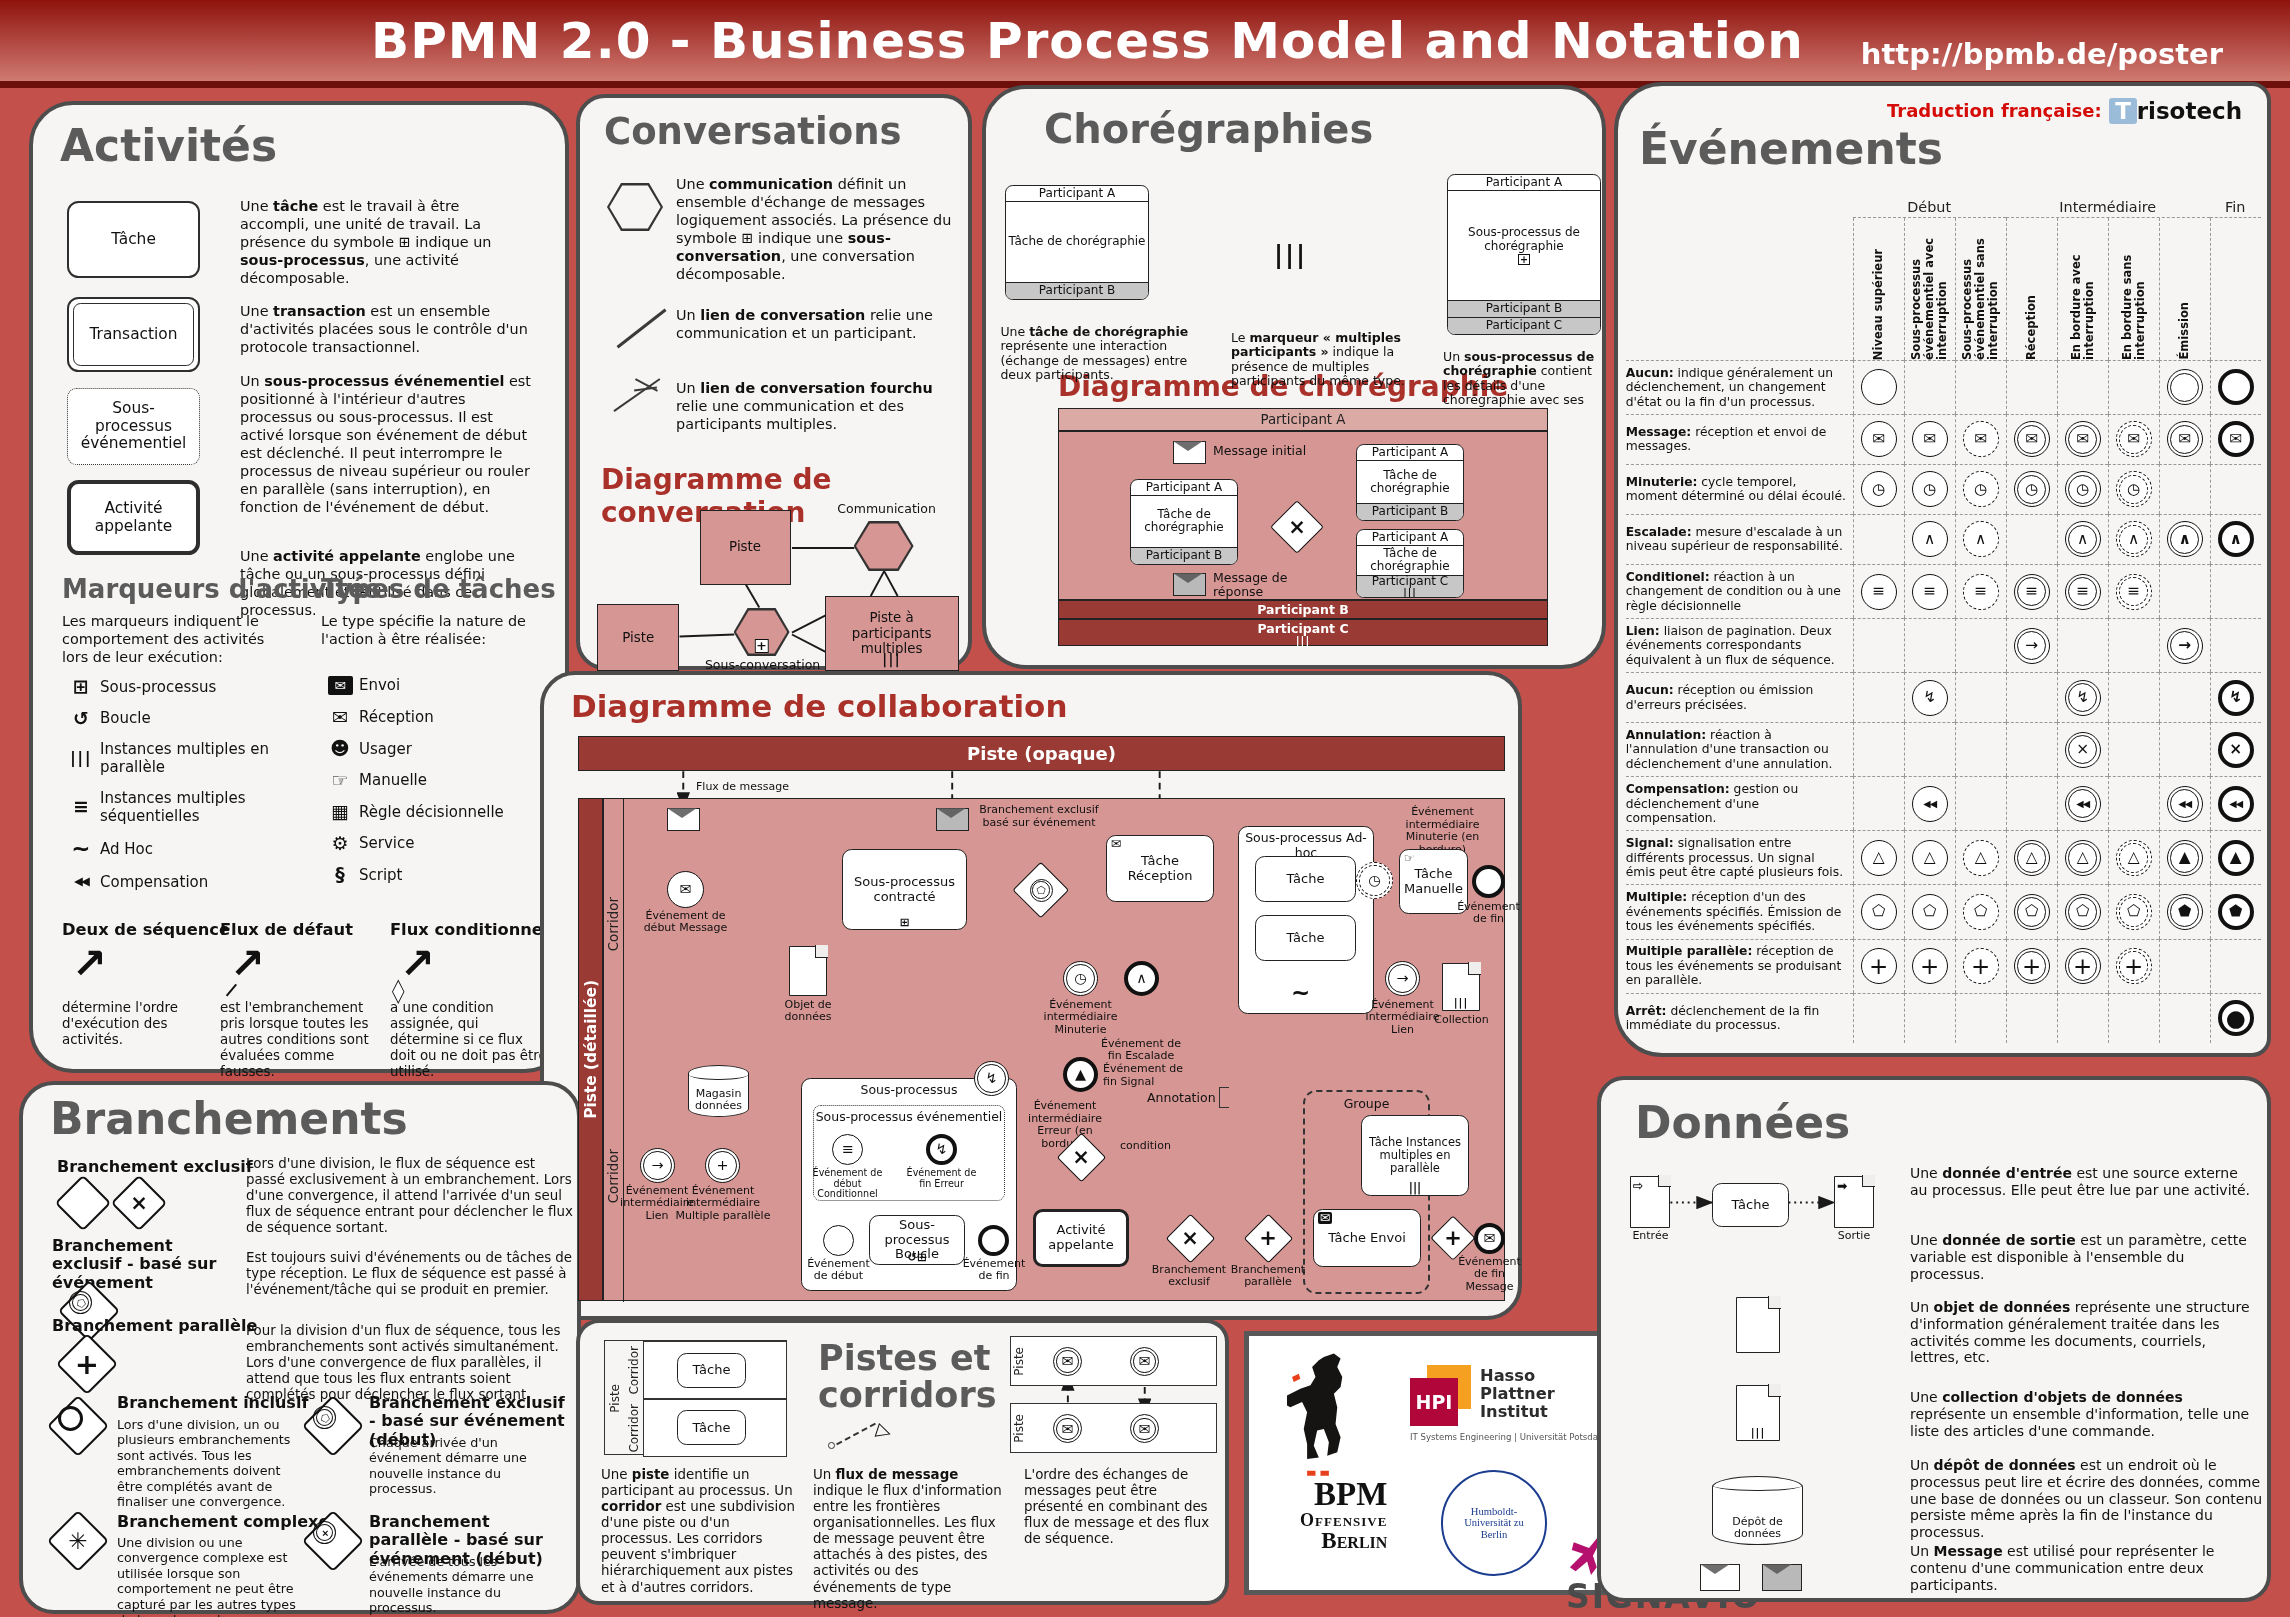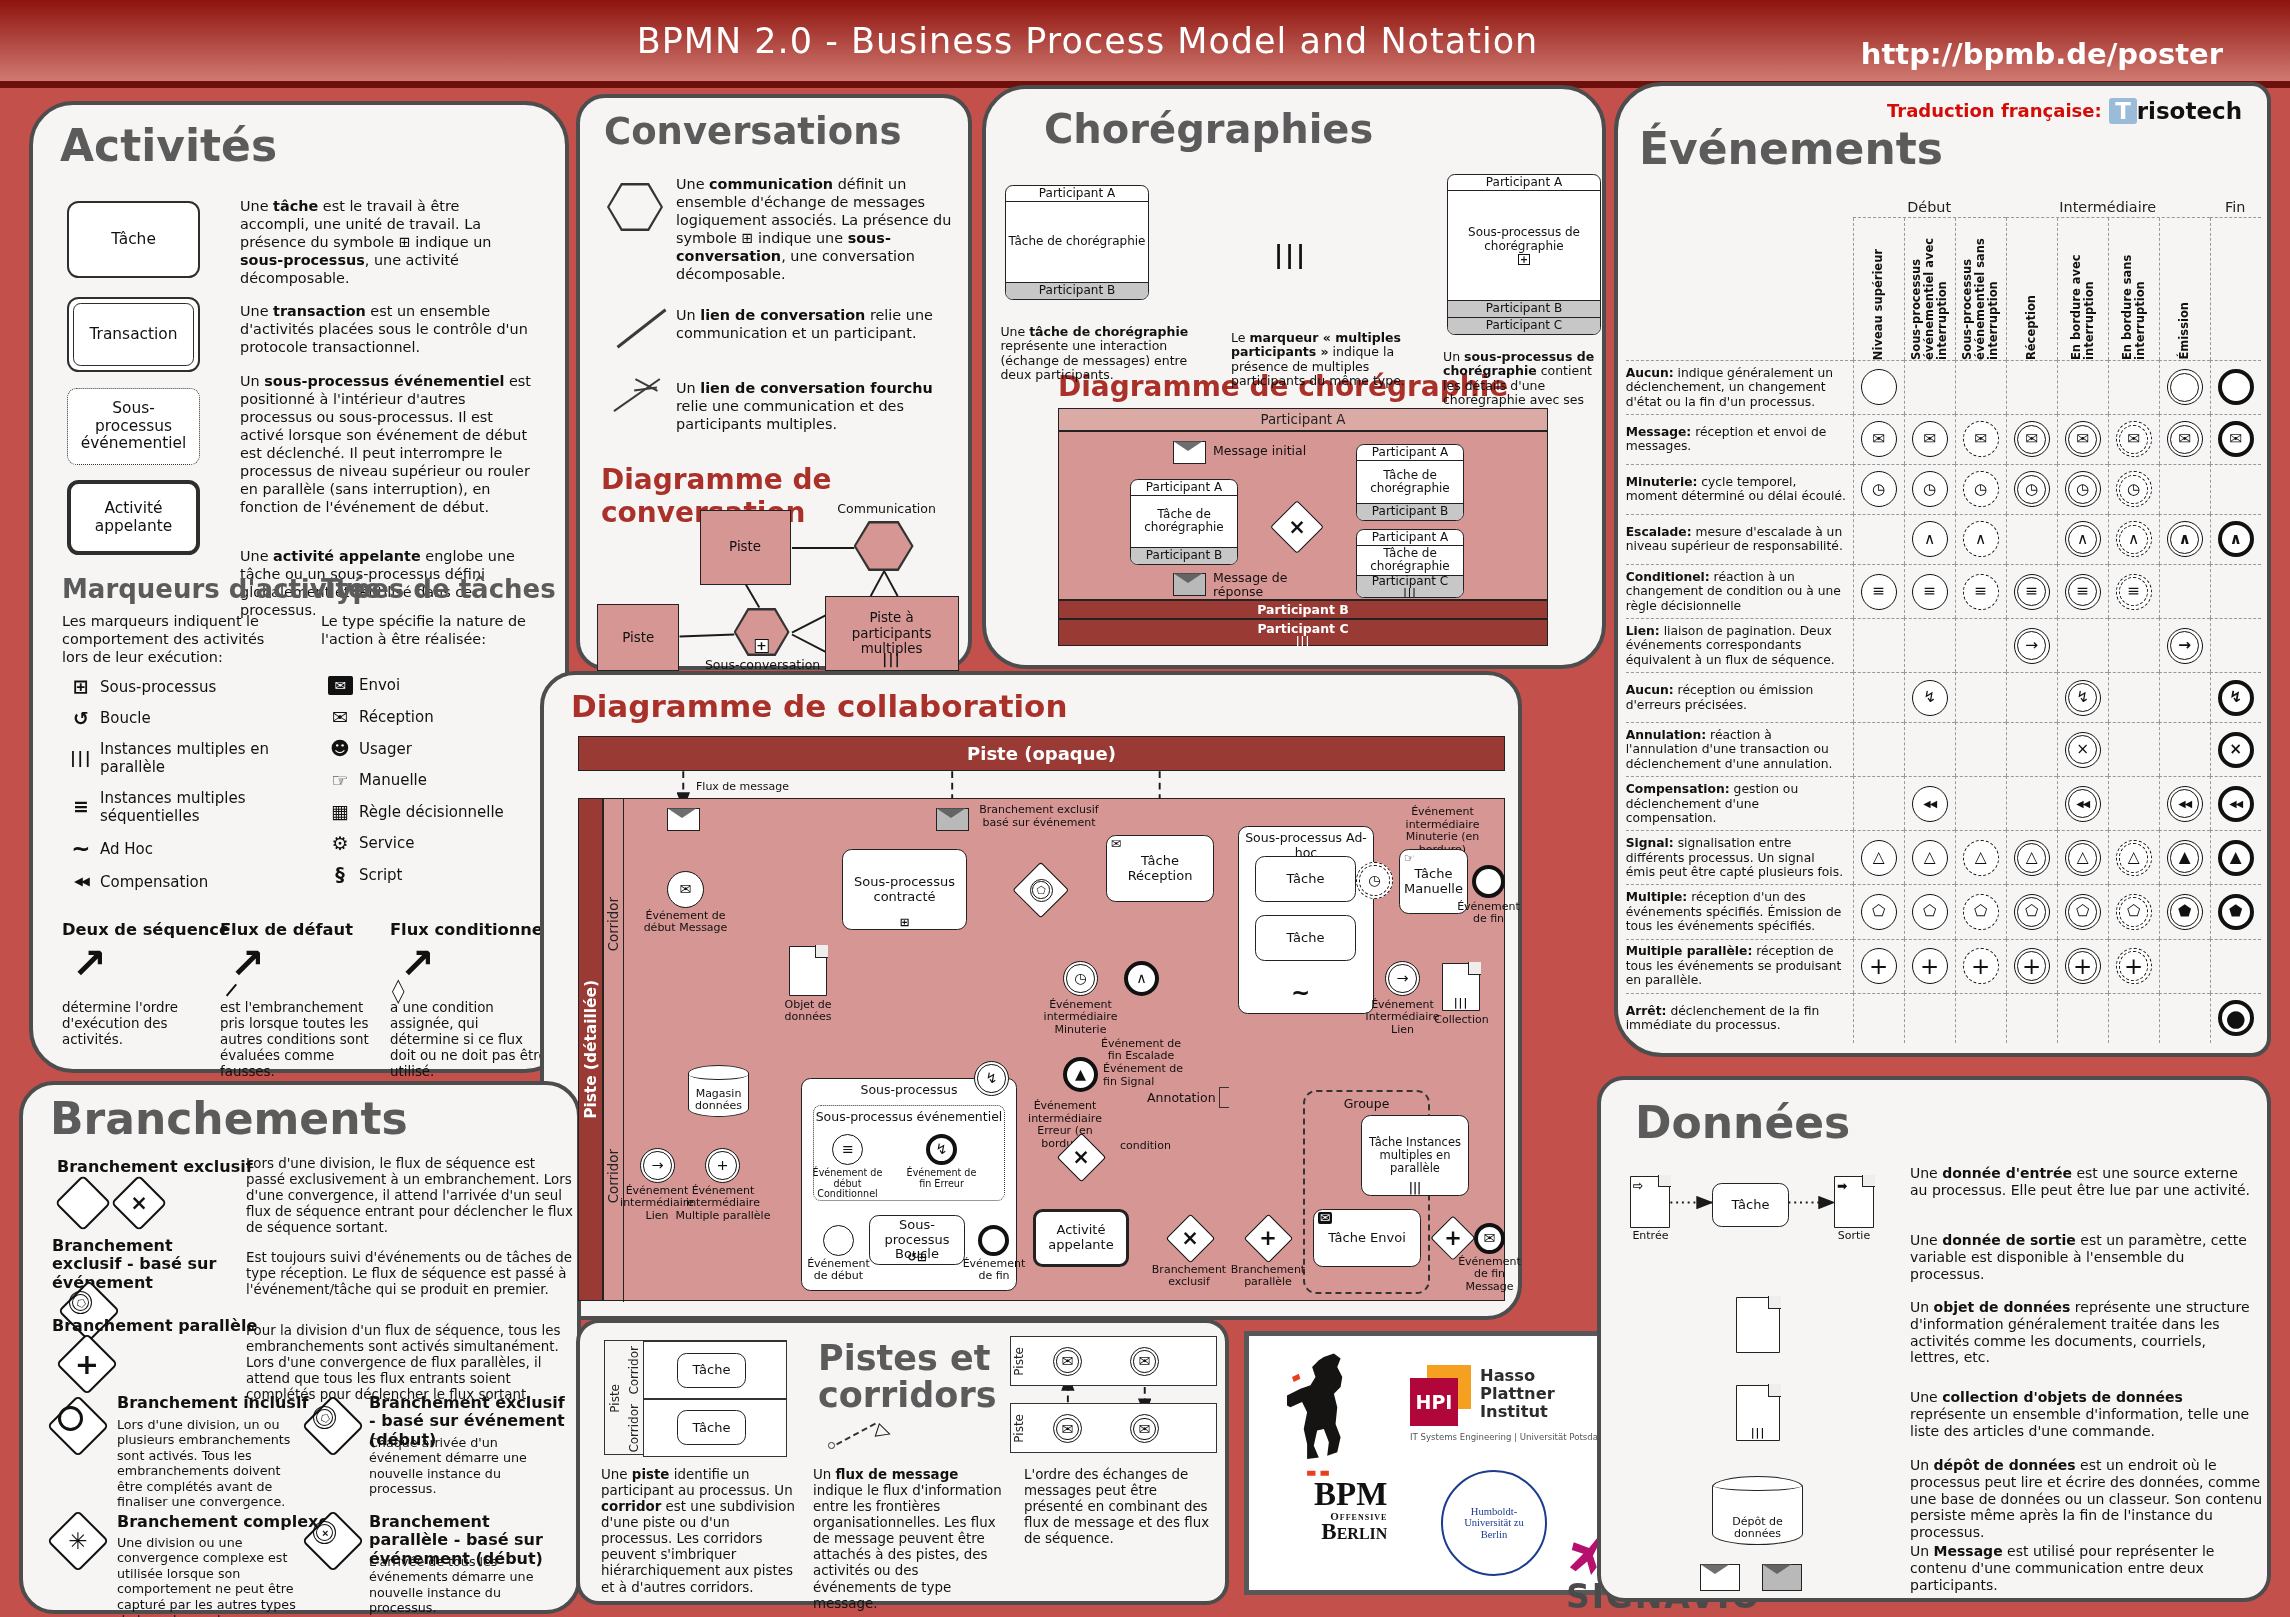--- a/index.html
+++ b/index.html
@@ -1,21 +1,21 @@
 <!DOCTYPE html>
 <html><head>
 <meta charset="utf-8">
 <style>
   *{box-sizing:border-box;margin:0;padding:0}
   html,body{width:2290px;height:1618px}
   body{font-family:"DejaVu Sans",sans-serif;color:#111;background:#c4504c}
   .poster{position:relative;width:2290px;height:1618px;overflow:hidden;background:#c4504c}
   
   .header{position:absolute;left:0;top:0;width:2290px;height:88px;background:linear-gradient(180deg,#8e130d,#d07a72);border-bottom:7.7px solid #6d0f0b;display:flex;align-items:center;justify-content:center}
-  .header h1{color:#fff;font-size:35px;font-weight:normal;letter-spacing:1px;margin-right:115px}
+  .header h1{color:#fff;font-size:50px;font-weight:bold;letter-spacing:1px;margin-right:115px}
   .header .url{position:absolute;right:67px;top:37px;color:#fff;font-size:29px;font-weight:bold}
   
   .panel{position:absolute;background:#f7f5f3;border:4.8px solid #4d4d4d;border-radius:44px}
   .stitle{color:#5b5b5b;font-weight:bold;font-size:44px}
   .rtitle{color:#a93129;font-weight:bold;font-size:28px}
   .desc{font-size:14.4px;line-height:1.25;color:#101010}
   .small-desc{font-size:13px;line-height:1.2}
   .abs{position:absolute}
   
   .shpbox{position:absolute;width:133px;border:2.4px solid #2e2e2e;border-radius:11.5px;background:#fff;display:flex;align-items:center;justify-content:center;text-align:center;font-size:15.4px;padding:5.8px;line-height:1.15}
@@ -1162,21 +1162,21 @@
     <div class="small-desc abs" style="left:444px;top:144px;width:187px;font-size:13.4px">L'ordre des échanges de messages peut être présenté en combinant des flux de message et des flux de séquence.</div>
   </div>
 
   <div class="logo-card" style="left:1244px;top:1331px;width:526px;height:264px">
     <svg width="67" height="125" viewBox="0 0 40 74" style="position:absolute;left:38px;top:17.3px">
       <path fill="#161412" d="M22,2 l6,-2 4,3 -2,5 3,6 -1,6 -4,4 2,8 -1,10 3,8 -2,9 -6,2 1,-8 -3,-8 -4,1 -2,9 3,7 -7,1 0,-9 -2,-9 2,-10 -3,-6 -7,3 -4,-2 2,-5 8,-4 6,-2 3,-5 -2,-6 4,-4z"></path>
       <path fill="#e8401c" d="M3,14 l4,-2 1,3 -4,2z M20,70 l5,0 0,3 -5,0z M12,70 l5,0 0,3 -5,0z"></path>
     </svg>
     <div class="abs" style="left:13.4px;top:144px;width:125px;text-align:right;font-family:'Liberation Serif',serif;color:#111">
       <div style="font-size:33px;font-weight:bold;line-height:.9">BPM</div>
-      <div style="font-size:11px;font-weight:bold;letter-spacing:1px;font-variant:small-caps">Offensive</div>
+      <div style="font-size:18px;font-weight:bold;letter-spacing:1px;font-variant:small-caps">Offensive</div>
       <div style="font-size:23px;font-weight:bold;font-variant:small-caps;line-height:.9">Berlin</div>
     </div>
     <div class="hpi-sq" style="position:absolute;left:161px;top:29px">
         <span class="o"></span>
         <span class="r">HPI</span>
       </div>
     <div class="abs" style="left:231px;top:31px;width:125px;font-weight:bold;font-size:16.3px;line-height:1.1;color:#2c2c2c">Hasso Plattner Institut</div>
     <div class="abs" style="left:161px;top:96px;width:202px;font-size:8.6px;color:#555">IT Systems Engineering | Universität Potsdam</div>
     <div class="abs" style="left:192px;top:134px;width:106px;height:106px;border:2.4px solid #1b3c8f;border-radius:50%;display:flex;align-items:center;justify-content:center;text-align:center;color:#1b3c8f;font-family:'Liberation Serif',serif;font-size:10.6px;padding:9.6px;line-height:1.1">Humboldt-Universität zu Berlin</div>
     <div class="abs" style="left:354px;top:27px">

